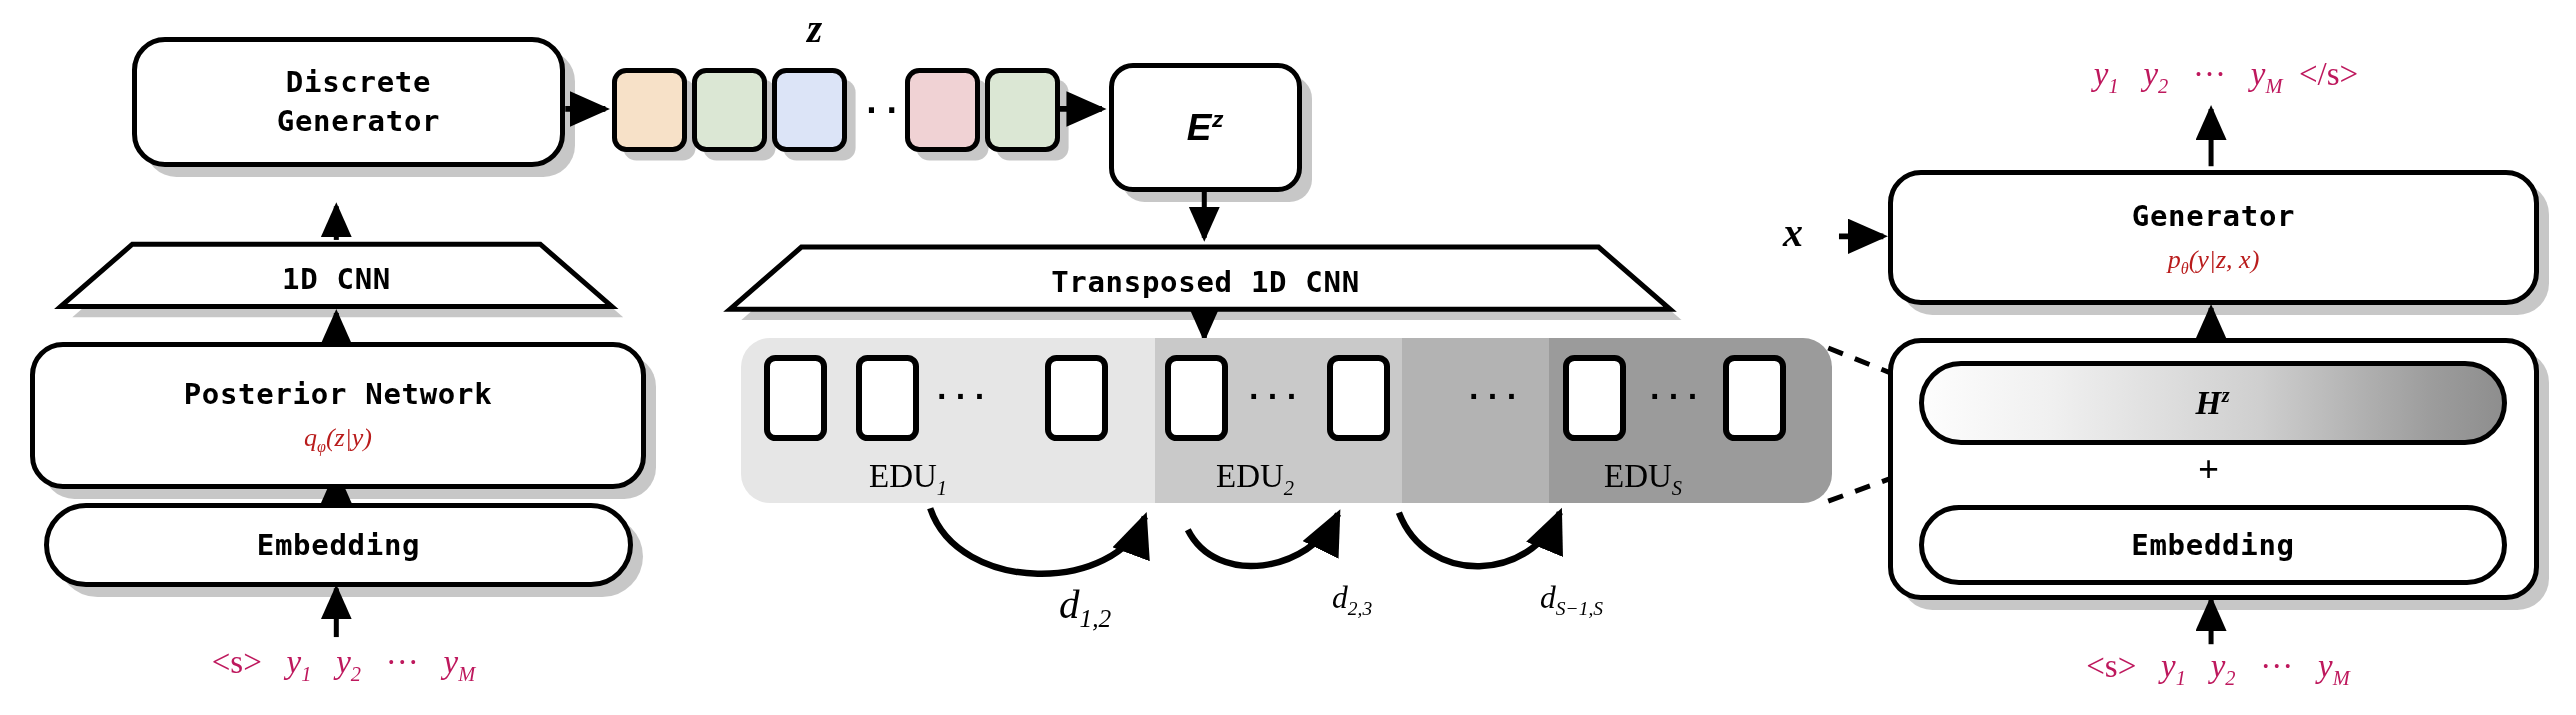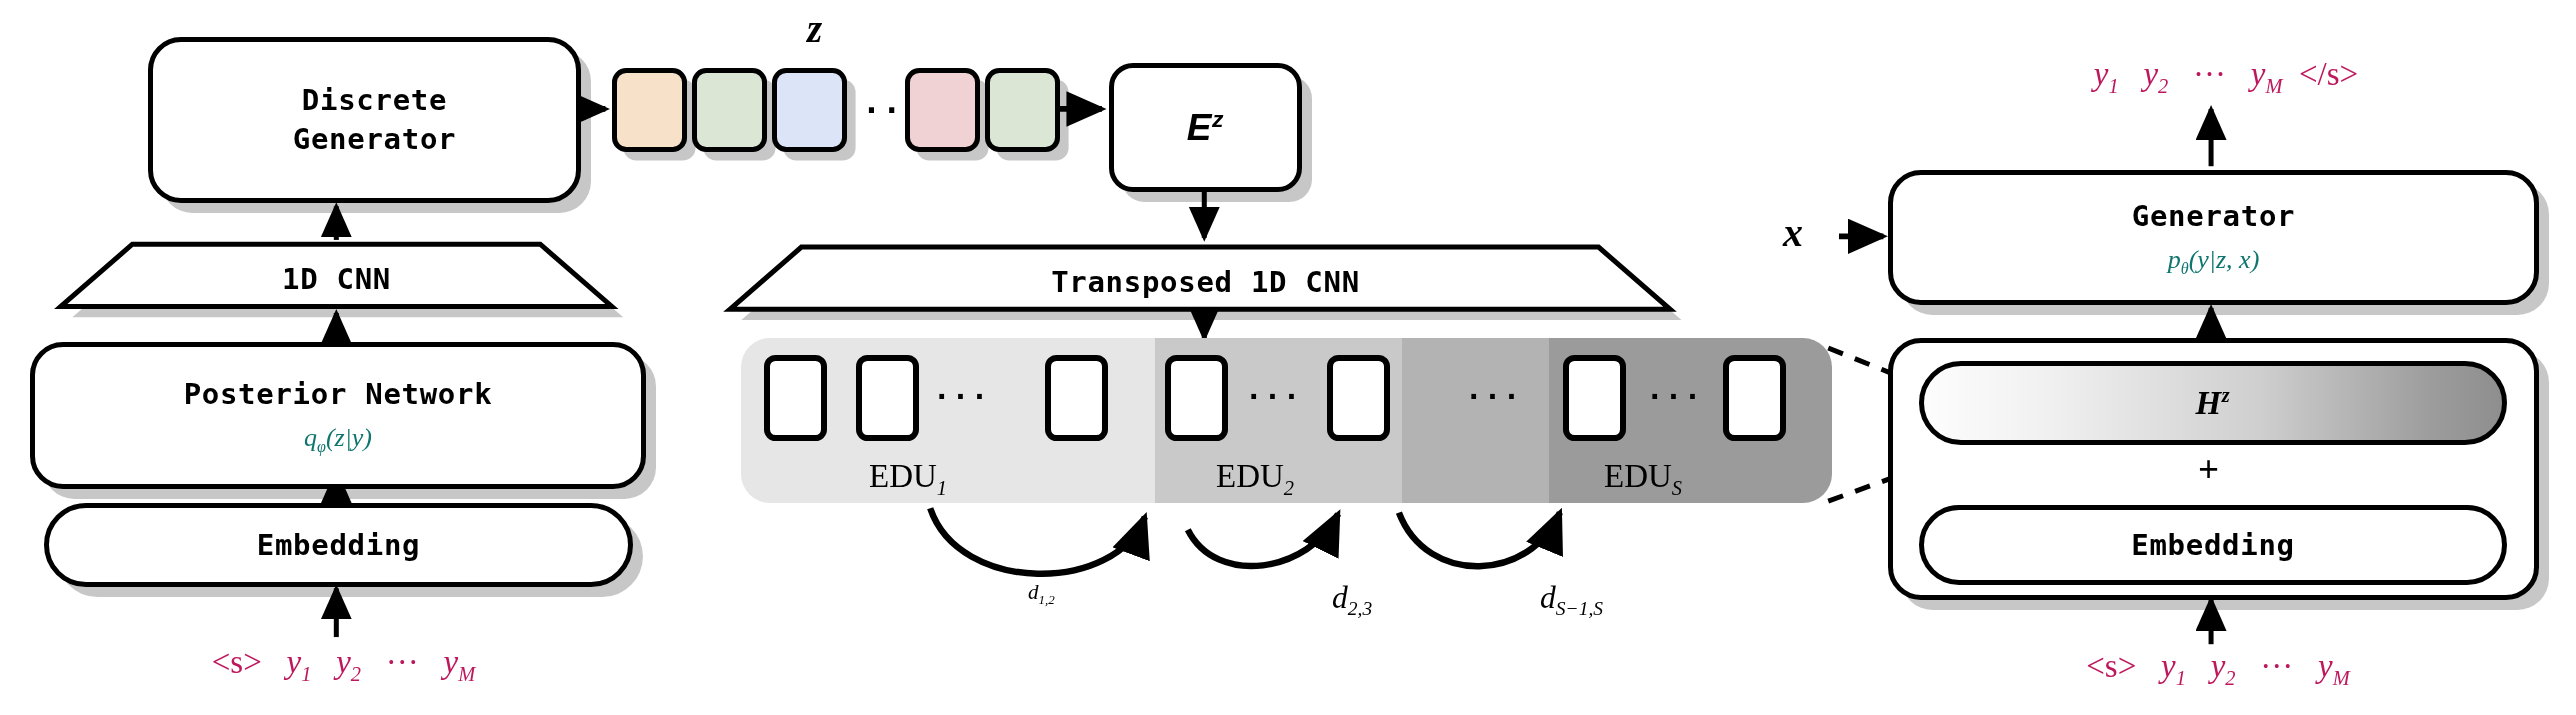--- a/index.html
+++ b/index.html
@@ -14,21 +14,21 @@
         box-shadow:11.4px 11.4px 0 -1.4px rgba(0,0,0,0.22);}
   .node.r-lg{border-radius:33px;}
   .node.r-pill{border-radius:715px;}
   .node.r-md{border-radius:24px;}
   .serif{font-family:"Liberation Serif",serif;}
   .ital{font-style:italic;}
 
   .title-mono{font-family:"DejaVu Sans Mono",monospace;font-weight:700;
               font-size:29px;letter-spacing:0.7px;line-height:1.34;color:#000;}
   .sub-math{font-family:"Liberation Serif",serif;font-style:italic;
-            font-size:26px;color:#0f766e;margin-top:8.6px;}
+            font-size:26px;color:#b91c1c;margin-top:8.6px;}
 
   
   .chip{position:absolute;box-sizing:border-box;border:5.7px solid #000;
         border-radius:14.3px;box-shadow:10px 10px 0 -1.4px rgba(0,0,0,0.22);}
 
   
   .tok{position:absolute;box-sizing:border-box;background:#fff;
        border:6.4px solid #000;border-radius:11.4px;}
 
   .edu-band{position:absolute;border-radius:29px;overflow:hidden;display:flex;}
@@ -90,21 +90,21 @@
     <line x1="3090" y1="900" x2="3090" y2="838" stroke="#000" stroke-width="7" marker-end="url(#ah)"></line>
 
     <line x1="2555" y1="486" x2="2720" y2="552" stroke="#000" stroke-width="7" stroke-dasharray="22 18"></line>
     <line x1="2555" y1="700" x2="2720" y2="640" stroke="#000" stroke-width="7" stroke-dasharray="22 18"></line>
 
     <path d="M1300 710 C1340 830, 1560 830, 1600 722" fill="none" stroke="#000" stroke-width="9" marker-end="url(#ah)"></path>
     <path d="M1660 740 C1700 820, 1830 800, 1870 718" fill="none" stroke="#000" stroke-width="9" marker-end="url(#ah)"></path>
     <path d="M1955 716 C1995 820, 2140 812, 2180 716" fill="none" stroke="#000" stroke-width="9" marker-end="url(#ah)"></path>
   </svg>
 
-  <div class="node r-lg" style="left:148px;top:37px;width:433px;height:166px;padding-left:20px;">
+  <div class="node r-lg" style="left:132px;top:37px;width:433px;height:130px;padding-left:20px;">
     <div class="title-mono">
       <span>Discrete</span><br>
       <span>Generator</span>
     </div>
   </div>
 
   <svg class="ov" viewBox="0 0 3600 1000">
     <polygon points="101,443 201,356 771,356 871,443" fill="rgba(0,0,0,0.22)" stroke="none"></polygon>
     <polygon points="85,428 185,341 755,341 855,428" fill="#fff" stroke="#000" stroke-width="7" stroke-linejoin="miter"></polygon>
   </svg>
@@ -179,21 +179,21 @@
   <div class="lbl" style="left:869px;top:458px;font-size:33px;">
     <span>EDU</span><span class="sub ital">1</span>
   </div>
   <div class="lbl" style="left:1216px;top:458px;font-size:33px;">
     <span>EDU</span><span class="sub ital">2</span>
   </div>
   <div class="lbl" style="left:1604px;top:458px;font-size:33px;">
     <span>EDU</span><span class="sub ital">S</span>
   </div>
 
-  <div class="lbl ital" style="left:1028px;top:580px;font-size:21px;text-align:center;">
+  <div class="lbl ital" style="left:1059px;top:580px;font-size:41px;text-align:center;">
     <span>d</span><span class="sub">1,2</span>
   </div>
   <div class="lbl ital" style="left:1332px;top:580px;font-size:31.5px;">
     <span>d</span><span class="sub">2,3</span>
   </div>
   <div class="lbl ital" style="left:1540px;top:580px;font-size:31.5px;">
     <span>d</span><span class="sub">S−1,S</span>
   </div>
 
 

